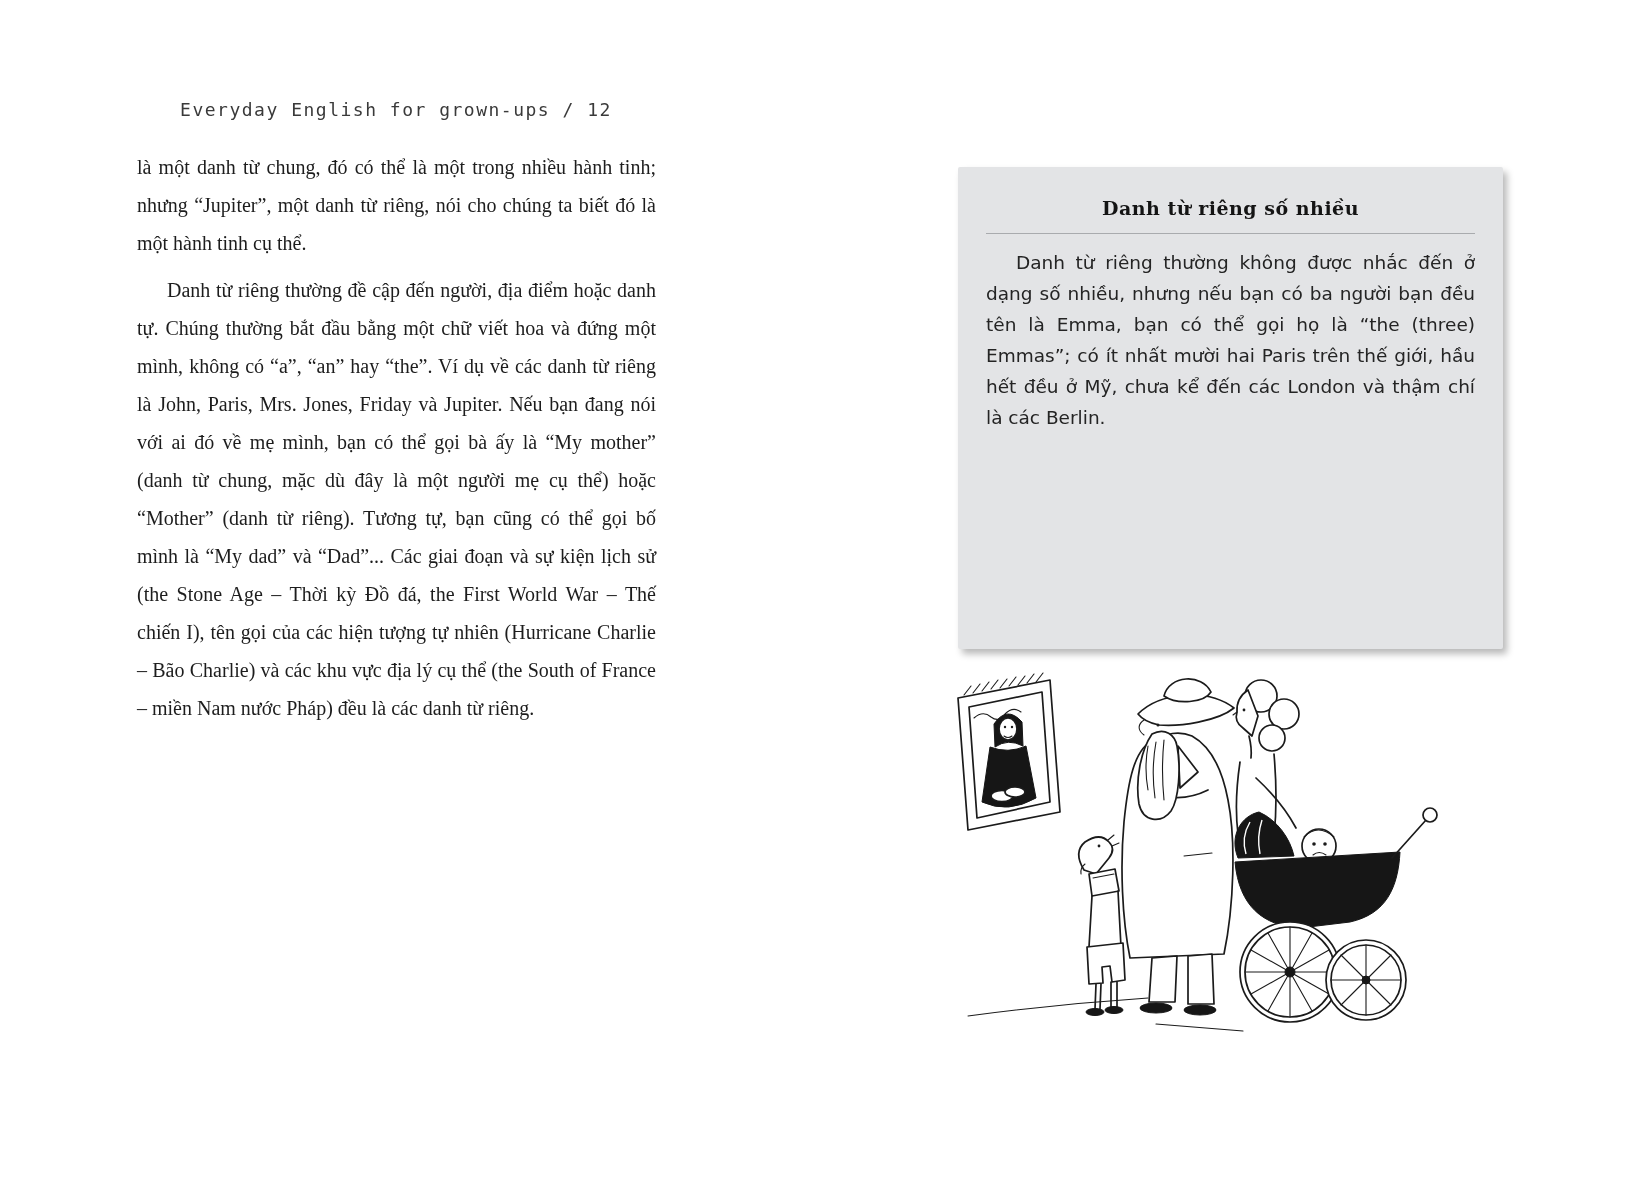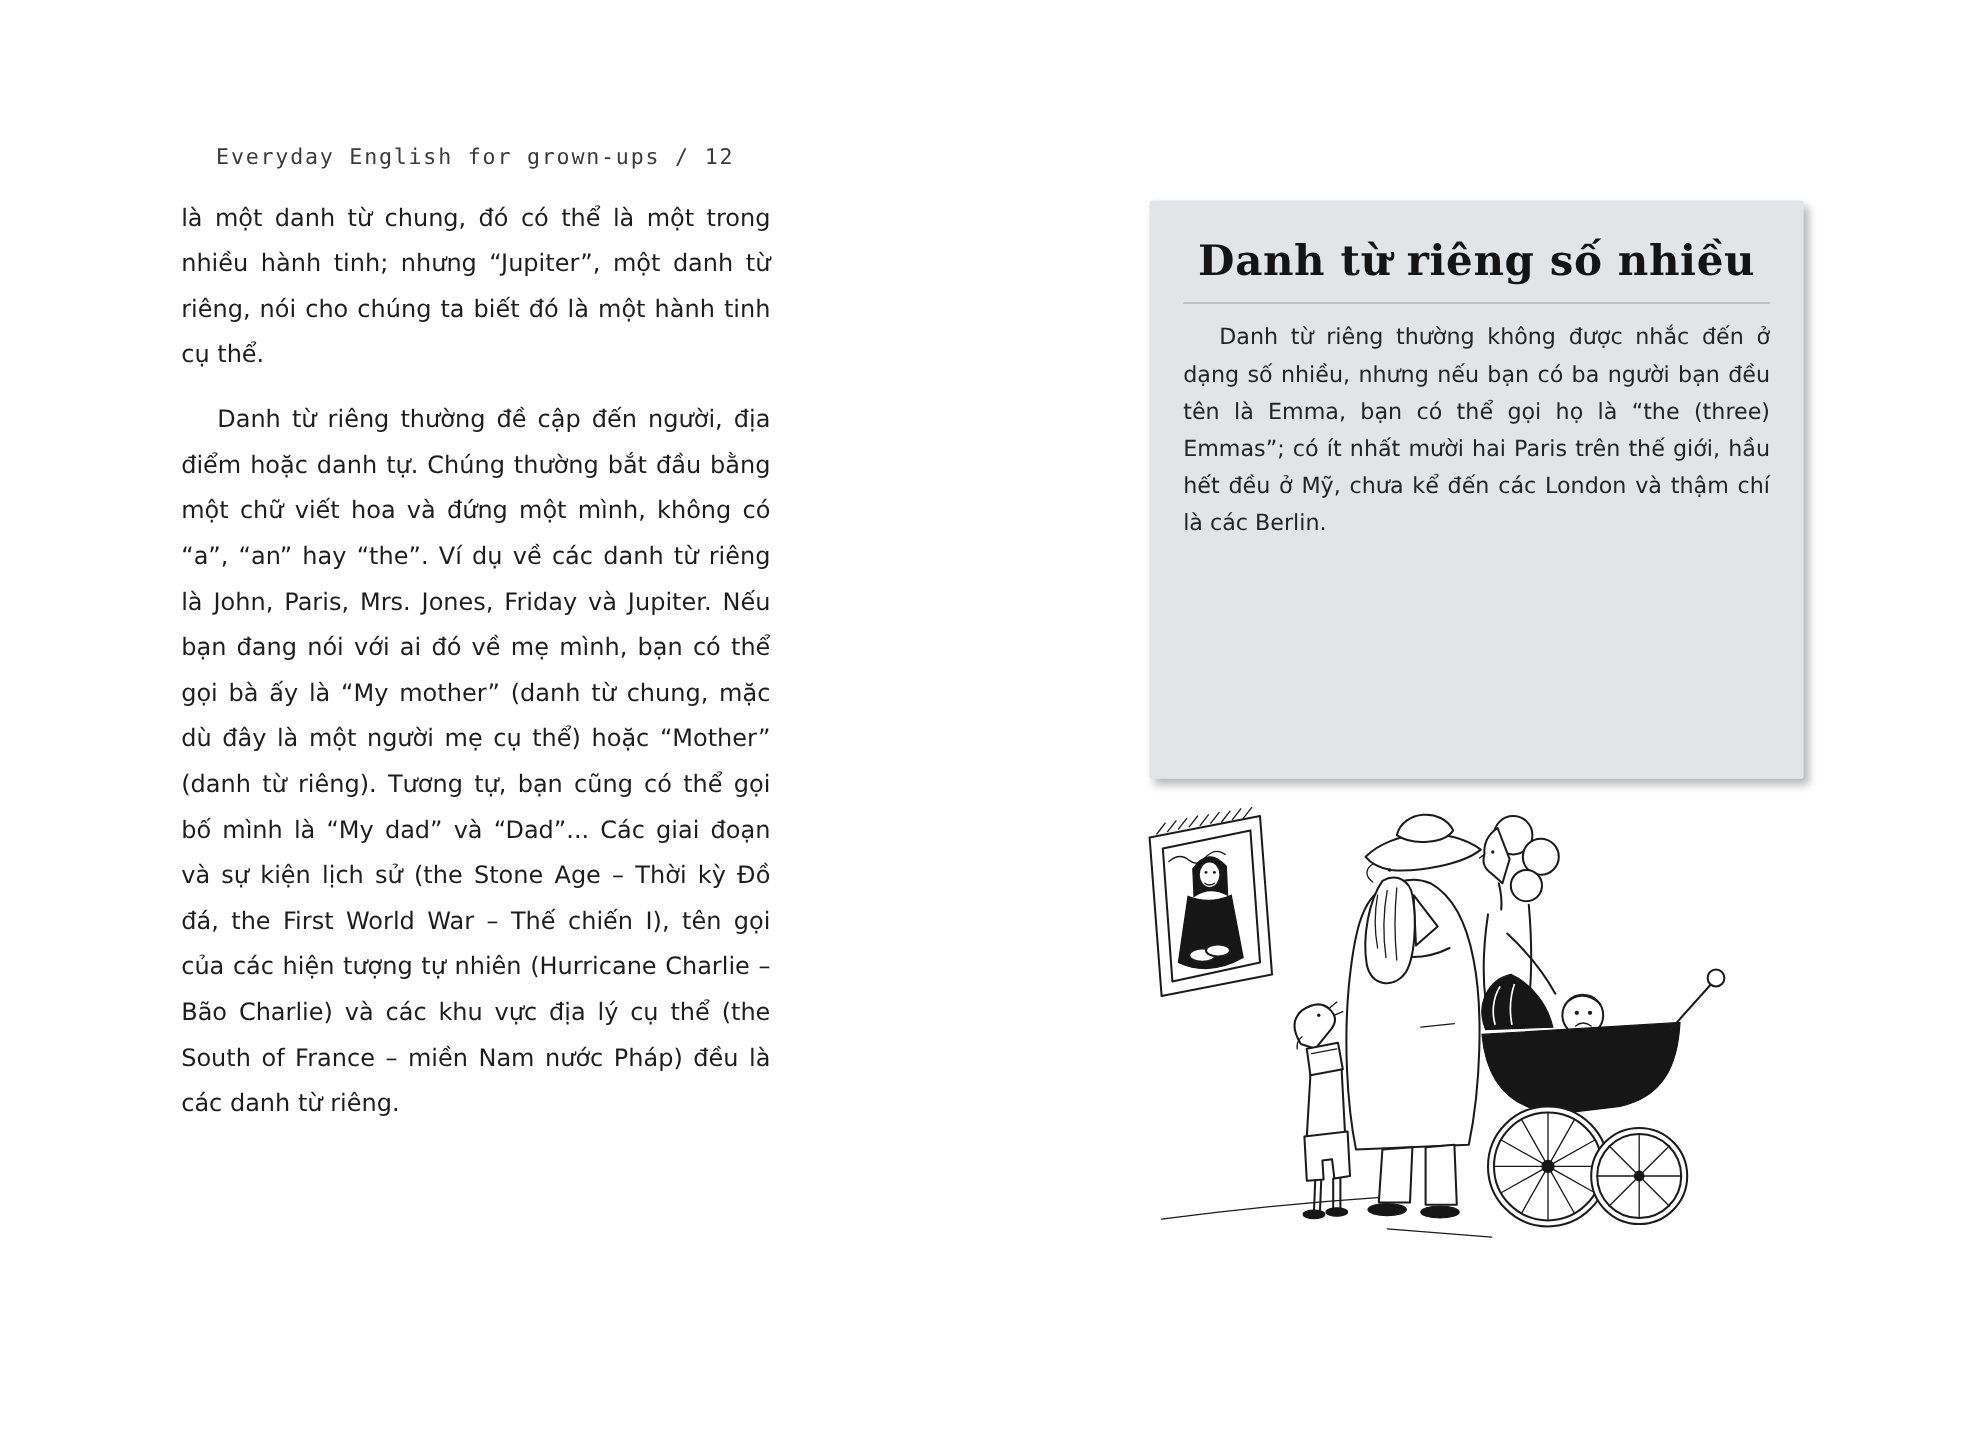--- a/index.html
+++ b/index.html
@@ -7,42 +7,42 @@
     position:relative; width:1645px; height:1200px;
     background:#ffffff; overflow:hidden;
     font-family:"DejaVu Sans", sans-serif; color:#1e1e1e;
   }
   
   .running-head {
     position:absolute; top:99px; text-align:center;
     font-family:"DejaVu Sans Mono", monospace;
     font-size:18px; letter-spacing:1.5px; color:#3a3a3a; font-weight:500;
   }
-  .running-head.left  { left:135px; width:522px;margin-top:22px; }
+  .running-head.left  { left:135px; width:522px; }
   .running-head.right { left:958px; width:545px; }
 
   
   .body-col {
     position:absolute; left:135px; top:146px; width:523px;
     font-size:20px; line-height:38px; text-align:justify; color:#1d1d1d;
   }
-  .body-col p { margin:16px; }
+  .body-col p { margin:2px;font-family:Liberation Serif, serif; }
   .body-col p + p { margin-top:9px; text-indent:30px; }
 
   
   .info-box {
     position:absolute; left:958px; top:167px; width:545px; height:482px;
     box-sizing:border-box; padding:22px 28px 0 28px;
     background:#e3e4e6; border-radius:2px;
     box-shadow:4px 5px 7px rgba(0,0,0,0.28);
   }
   .box-title {
     margin:8px 0 0 0; text-align:center;
     font-family:"DejaVu Serif", serif; font-weight:bold;
-    font-size:35px; letter-spacing:0.5px; color:#141414;
+    font-size:19px; letter-spacing:0.5px; color:#141414;
   }
   .box-rule { height:1px; background:#a9abae; border:none; margin:14px 0 0 0; }
   .box-body p {
     font-size:18.5px; line-height:31px; text-align:justify;
     text-indent:30px; color:#242424; margin:6px 0 0 0;
   }
   .box-body p:first-child { margin-top:13px; }
 
   
   .illustration { position:absolute; left:938px; top:650px; width:502px; height:390px; }

